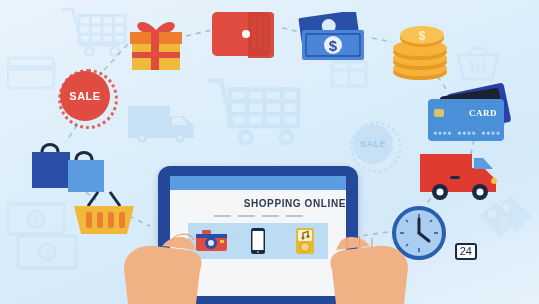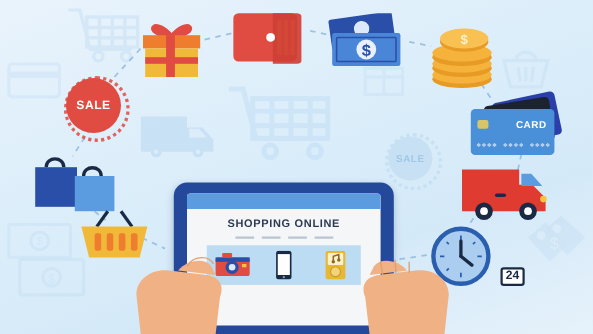--- a/index.html
+++ b/index.html
@@ -47,21 +47,21 @@
     left:158px;top:166px;width:200px;height:138px;
     background:#24499b;border-radius:12px 12px 4px 4px;
     box-shadow:0 3px 7px rgba(20,50,100,.25);
   }
   #tablet-screen{
     position:absolute;left:12px;top:10px;width:176px;height:120px;
     background:#f4f6f8;border-radius:3px;overflow:hidden;
   }
   #screen-topbar{height:14px;background:#5b9be0;}
   #screen-title{
-    text-align:center;font-size:10px;font-weight:bold;color:#2c3b52;
+    text-align:right;font-size:10px;font-weight:bold;color:#2c3b52;
     letter-spacing:.6px;margin-top:8px;
   }
   #screen-rules{display:flex;justify-content:center;gap:7px;margin-top:6px;}
   #screen-rules i{display:block;width:17px;height:2px;background:#b9c4d0;}
   #carousel{
     margin-top:6px;margin-left:18px;width:140px;height:36px;
     background:#bcdcf4;display:flex;align-items:center;justify-content:space-around;
   }
   .prod{width:33px;height:26px;position:relative;}
   #arrow-left,#arrow-right{
@@ -76,27 +76,27 @@
     border:1px solid #f2a49e;
   }
   
   #clock-face{
     width:46px;height:46px;border-radius:50%;
     background:#aacdf0;border:4px solid #2a5fb0;
   }
   #badge24{
     position:absolute;right:-13px;bottom:2px;
     background:#fff;border:2px solid #1b2a44;border-radius:3px;
-    font-size:11px;font-weight:bold;color:#1b2a44;padding:0px 3px;line-height:13px;
+    font-size:11px;font-weight:normal;color:#1b2a44;padding:0px 3px;line-height:13px;
   }
   
   .card-face{border-radius:4px;position:absolute;}
   #card-label{
     position:absolute;right:7px;top:9px;color:#fff;font-size:9px;
-    font-weight:bold;letter-spacing:.5px;
+    font-weight:bold;letter-spacing:.5px;font-family:Liberation Serif, serif;
   }
   .card-digits{
     position:absolute;left:5px;bottom:5px;display:flex;gap:5px;
   }
   .card-digits span{color:#cfe0f5;font-size:5px;letter-spacing:.3px;}
   #chip{
     position:absolute;left:6px;top:10px;width:10px;height:8px;
     background:#d8c56a;border-radius:2px;
   }
 </style>

